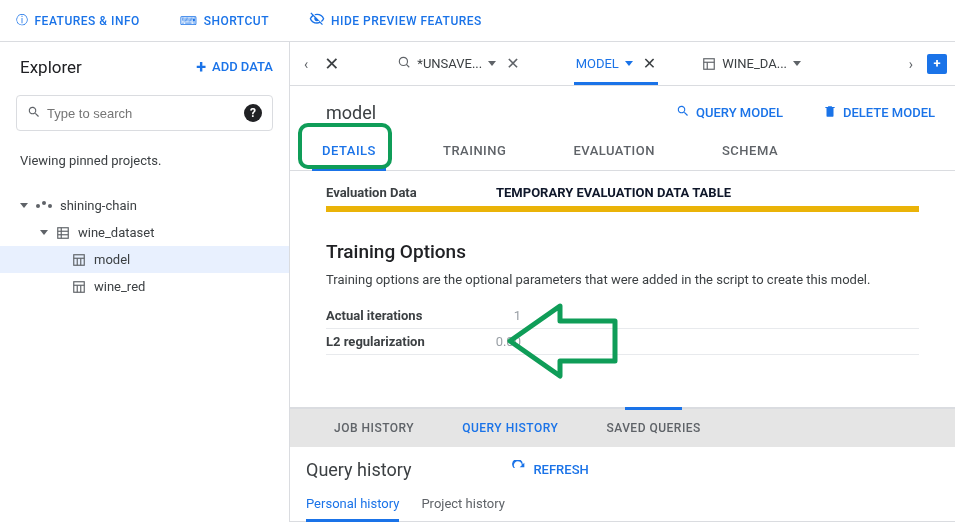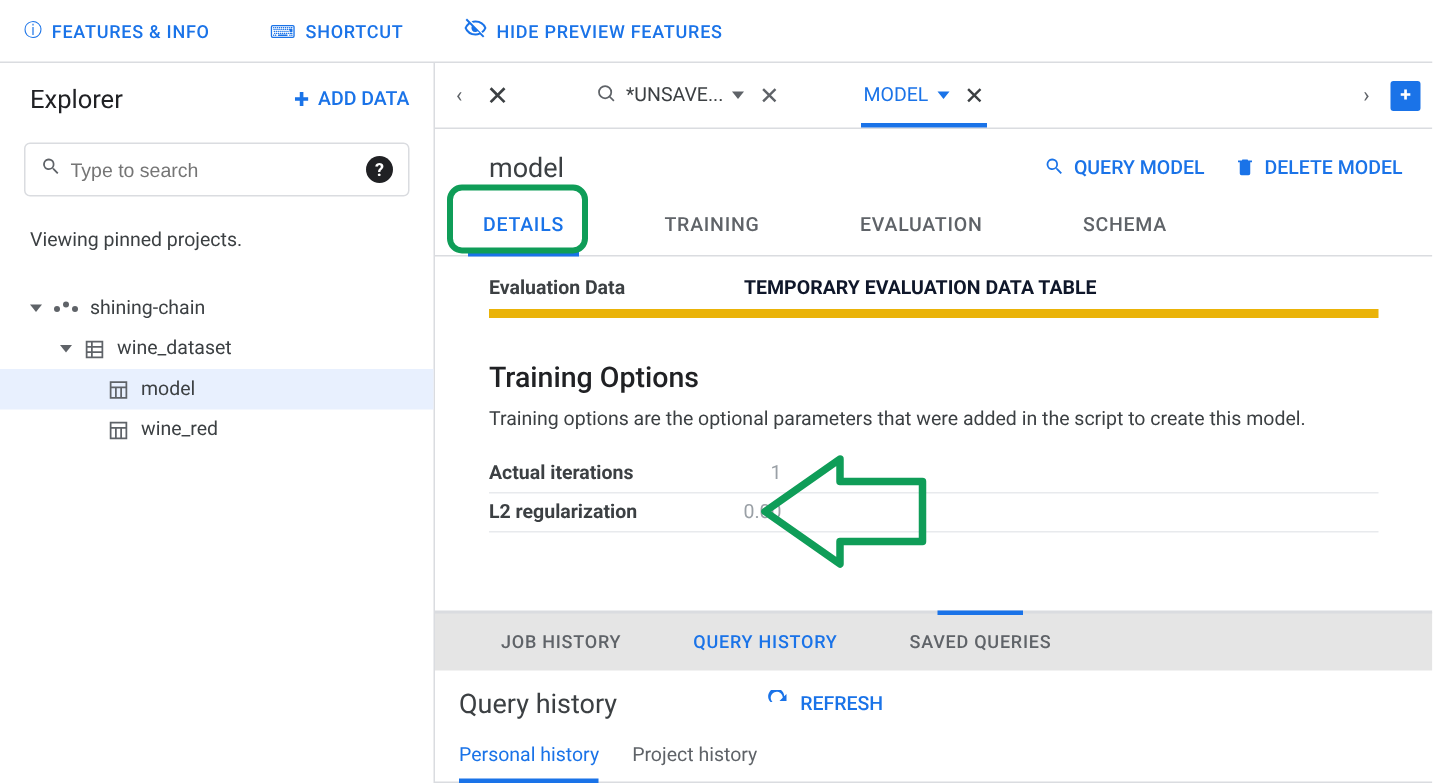--- a/index.html
+++ b/index.html
@@ -27,21 +27,21 @@
 .main { flex: 1; display: flex; flex-direction: column; overflow: hidden; }
 .tabs { display: flex; align-items: center; height: 44px; border-bottom: 1px solid #dadce0; padding: 0 8px; }
 .tab { display: flex; align-items: center; gap: 6px; padding: 0 8px; height: 100%; cursor: pointer; font-size: 13px; color: #3c4043; position: relative; }
 .tab.active { color: #1a73e8; }
 .tab.active::after { content: ''; position: absolute; bottom: 0; left: 6px; right: 6px; height: 3px; background: #1a73e8; }
 .tab .close { color: #5f6368; font-size: 16px; margin-left: 4px; }
 .tab .drop { width: 0; height: 0; border-left: 4px solid transparent; border-right: 4px solid transparent; border-top: 5px solid #5f6368; }
 .navbtn { padding: 0 6px; color: #5f6368; font-size: 14px; cursor: pointer; }
 .panel-header { display: flex; align-items: center; justify-content: space-between; padding: 16px 20px 8px 36px; }
 .panel-title { font-size: 18px; color: #3c4043; }
-.panel-actions { display: flex; gap: 20px; }
+.panel-actions { display: flex; gap: 40px; }
 .panel-action { display: flex; align-items: center; gap: 6px; color: #1a73e8; font-weight: 500; font-size: 13px; cursor: pointer; }
 .subtabs { display: flex; gap: 31px; padding: 0 16px 0 14px; border-bottom: 1px solid #dadce0; align-items: flex-end; }
 .subtab { padding: 12px 18px; font-size: 13px; font-weight: 500; color: #5f6368; letter-spacing: 0.5px; cursor: pointer; position: relative; }
 .subtab.active { color: #1a73e8; }
 .subtab.active::after { content: ''; position: absolute; bottom: -1px; left: 8px; right: 8px; height: 3px; background: #1a73e8; }
 .content { padding: 8px 36px 0 36px; flex: 1; overflow: auto; position: relative; }
 .kv-row { display: flex; padding: 6px 0; border-bottom: 6px solid #eab308; font-size: 13px;}
 .kv-label { width: 170px; font-weight: 700; color: #3c4043; }
 .kv-value { color: #0f172a; font-weight: 700; }
 .section-title { font-size: 19px; font-weight: 500; color: #202124; margin: 28px 0 8px 0; }
@@ -165,20 +165,31 @@
         </span>
         <span>*UNSAVE...</span>
         <span class="drop"></span>
         <span class="close">✕</span>
       </div>
       <div class="tab active" style="margin-left:40px">
         <span>MODEL</span>
         <span class="drop" style="border-top-color:#1a73e8"></span>
         <span class="close" style="color:#3c4043">✕</span>
       </div>
+      <div class="tab" style="margin-left:30px">
+        <span class="tbl-icon">
+            <svg viewBox="0 0 24 24" fill="none" stroke="#5f6368" stroke-width="2">
+              <rect x="3" y="3" width="18" height="18"></rect>
+              <line x1="3" y1="9" x2="21" y2="9"></line>
+              <line x1="9" y1="9" x2="9" y2="21"></line>
+            </svg>
+          </span>
+        <span>WINE_DA...</span>
+        <span class="drop"></span>
+      </div>
       <span class="navbtn" style="margin-left:auto">›</span>
       <span class="add-plus">+</span>
     </div>
 
     <div class="panel-header">
       <span class="panel-title">model</span>
       <div class="panel-actions">
         <div class="panel-action">
           <span><svg width="14" height="14" viewBox="0 0 24 24" fill="#1a73e8">
                 <path d="M15.5 14h-.8l-.3-.3a6.5 6.5 0 10-.7.7l.3.3v.8l5 5 1.5-1.5-5-5zm-6 0a4.5 4.5 0 110-9 4.5 4.5 0 010 9z"></path>

